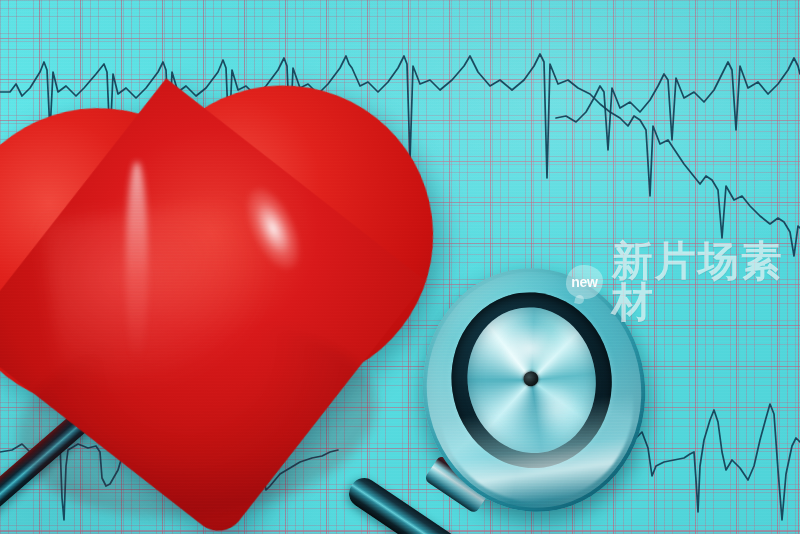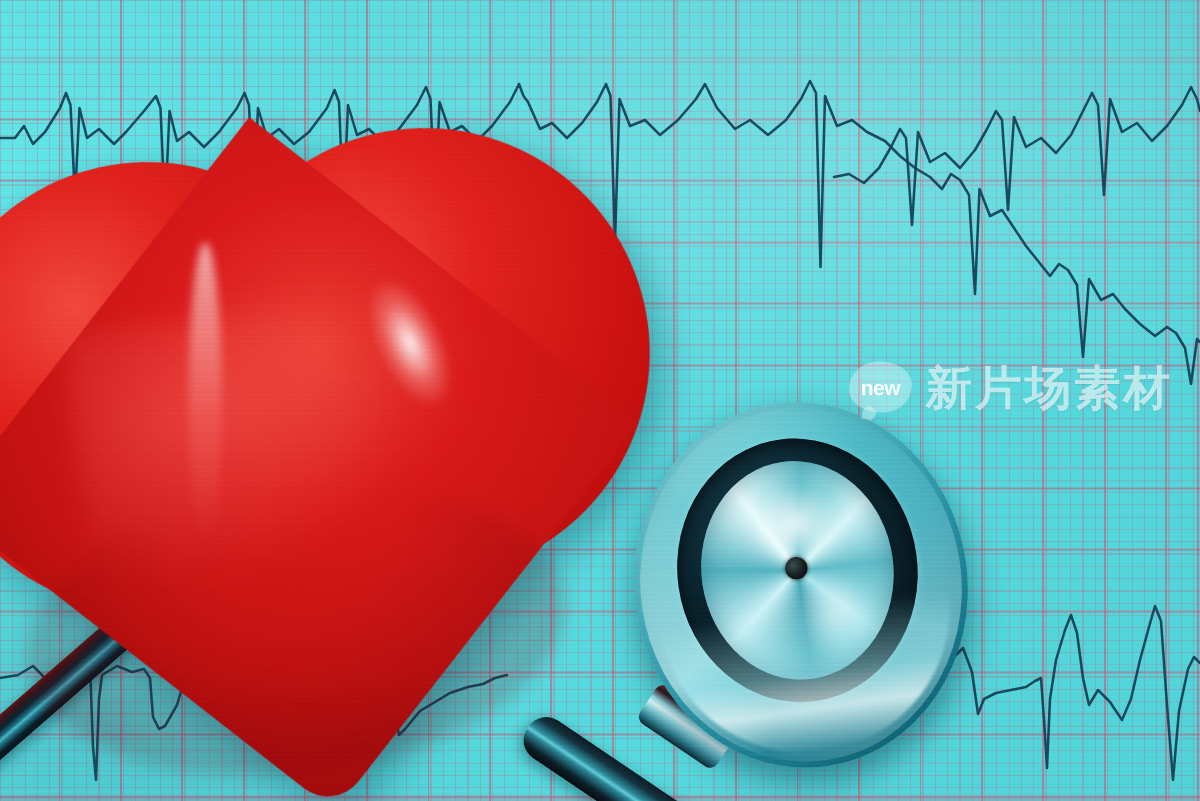--- a/index.html
+++ b/index.html
@@ -100,21 +100,21 @@
   }
   .wm-badge span {
     font-size: 14px;
     font-weight: bold;
     color: #ffffff;
     letter-spacing: -0.3px;
     opacity: 0.95;
     z-index: 2;
   }
   .wm-text {
-    font-size: 31px;
+    font-size: 41px;
     font-weight: bold;
     color: rgba(255,255,255,0.62);
     letter-spacing: 2px;
     line-height: 1;
     text-shadow: 0 1px 1px rgba(0,60,80,0.10);
   }
 
   
   .earpiece {
     position: absolute;

